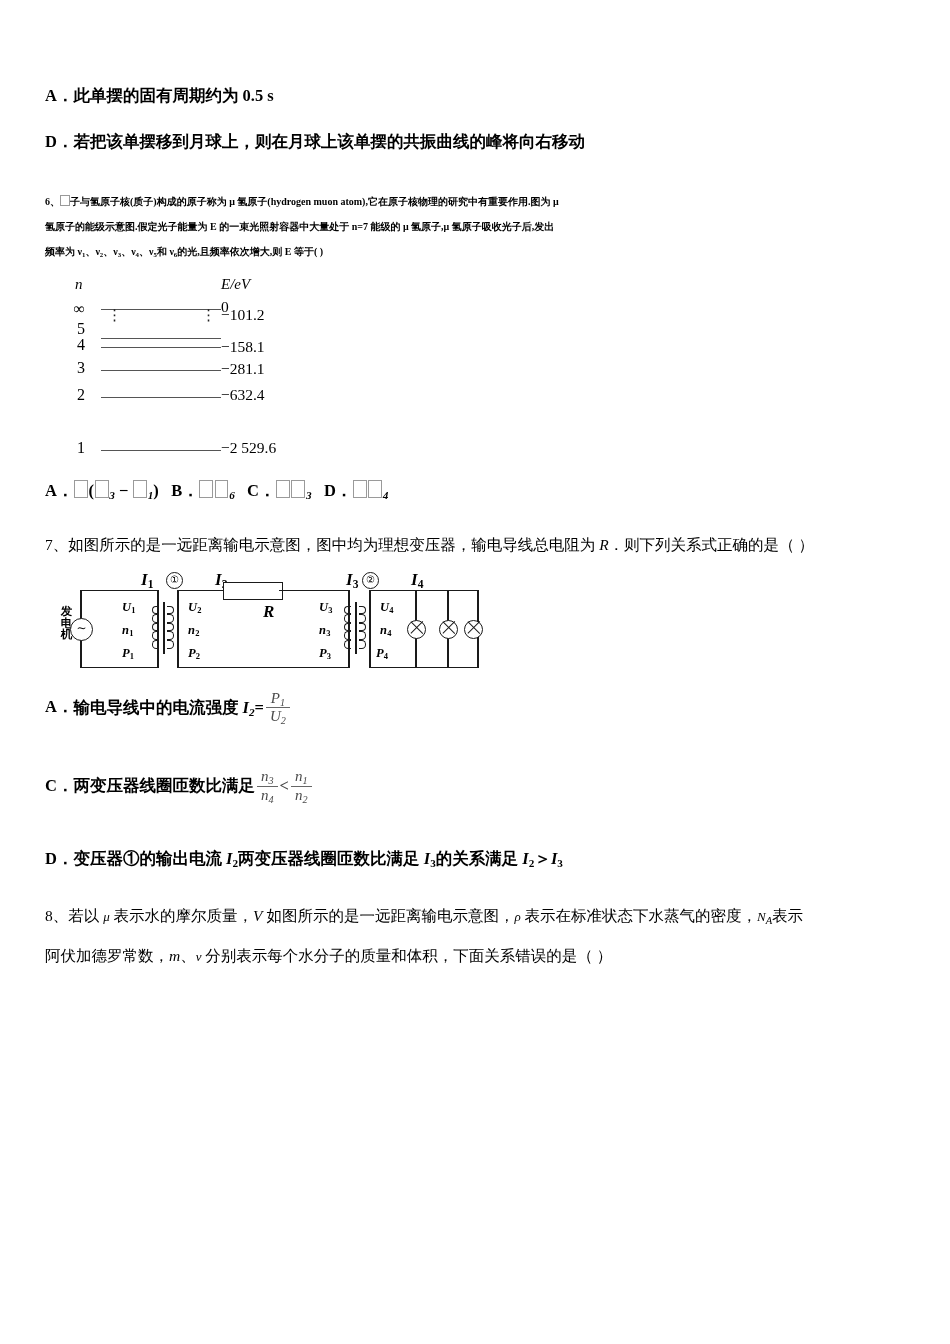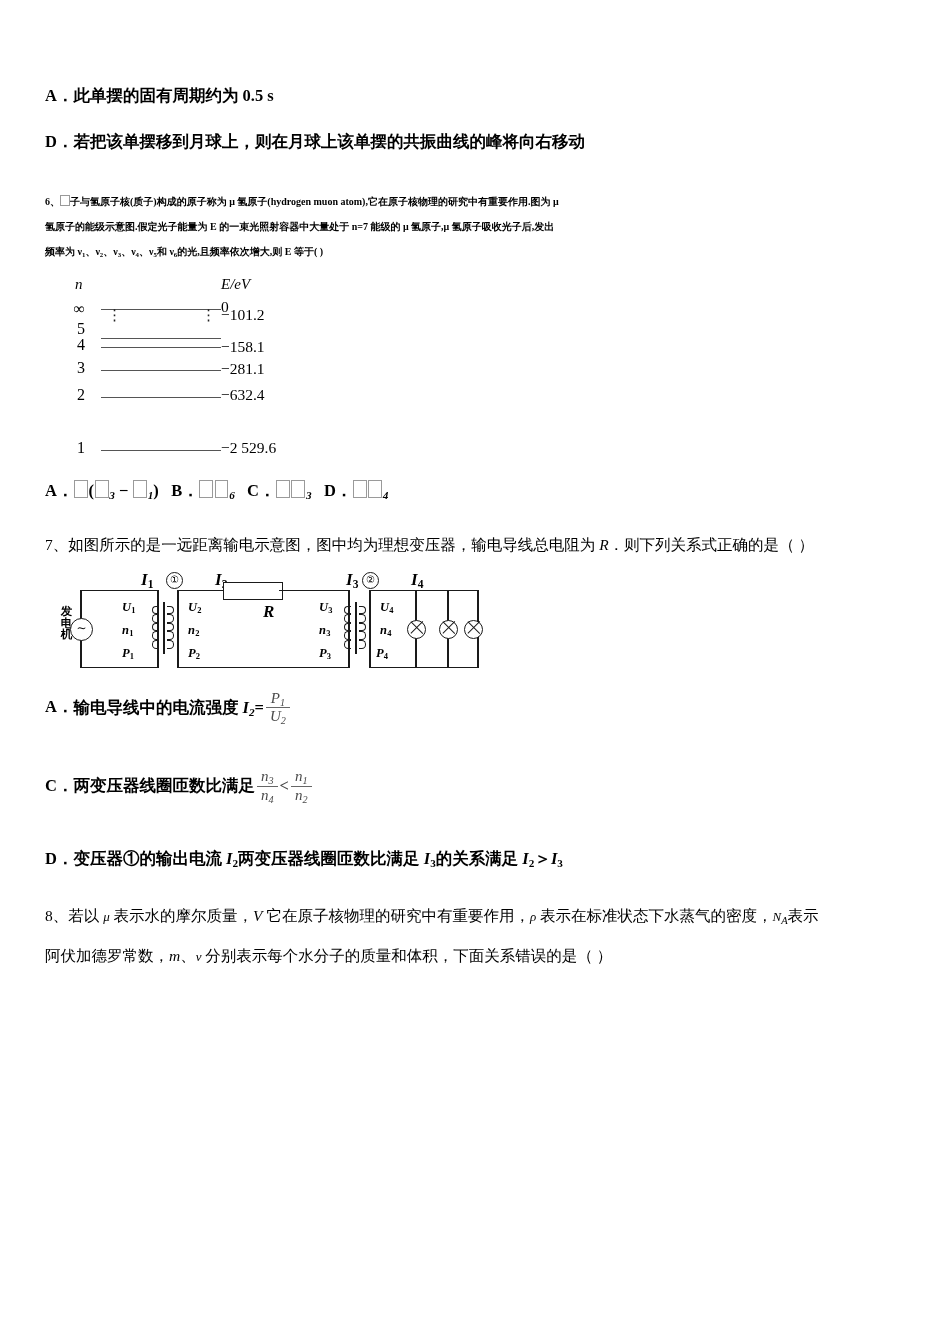--- a/index.html
+++ b/index.html
@@ -367,19 +367,19 @@
 
     <div class="opt-line" style="margin-bottom:44px;">
       <span class="opt-label">C．</span><span>两变压器线圈匝数比满足</span><span class="frac"><span class="num"><span>n</span><sub>3</sub></span><span class="den"><span>n</span><sub>4</sub></span></span><span style="font-style:normal;color:#4a4a4a;">&lt;</span><span class="frac"><span class="num"><span>n</span><sub>1</sub></span><span class="den"><span>n</span><sub>2</sub></span></span>
     </div>
 
     <div class="opt-line" style="margin-bottom:26px;">
       <span class="opt-label">D．</span><span>变压器①的输出电流 </span><span class="it">I</span><sub>2</sub><span>两变压器线圈匝数比满足 </span><span class="it">I</span><sub>3</sub><span>的关系满足 </span><span class="it">I</span><sub>2</sub><span>＞</span><span class="it">I</span><sub>3</sub>
     </div>
 
     <div class="sec-head" style="line-height:2.55;">
-      <span>8、若以 </span><span class="it" style="font-size:13px;">μ</span><span> 表示水的摩尔质量，</span><span class="it">V</span><span> 它在原子核物理的研究中有重要作用，</span><span class="it" style="font-size:13px;">ρ</span><span> 表示在标准状态下水蒸气的密度，</span><span class="it" style="font-size:13px;">N</span><sub class="it">A</sub><span>表示</span>
+      <span>8、若以 </span><span class="it" style="font-size:13px;">μ</span><span> 表示水的摩尔质量，</span><span class="it">V</span><span> 如图所示的是一远距离输电示意图，</span><span class="it" style="font-size:13px;">ρ</span><span> 表示在标准状态下水蒸气的密度，</span><span class="it" style="font-size:13px;">N</span><sub class="it">A</sub><span>表示</span>
       <br>
       <span>阿伏加德罗常数，</span><span class="it">m</span><span>、</span><span class="it" style="font-size:13px;">v</span><span> 分别表示每个水分子的质量和体积，下面关系错误的是（      ）</span>
     </div>
 
   </div>
 </div>
 
 </body></html>

